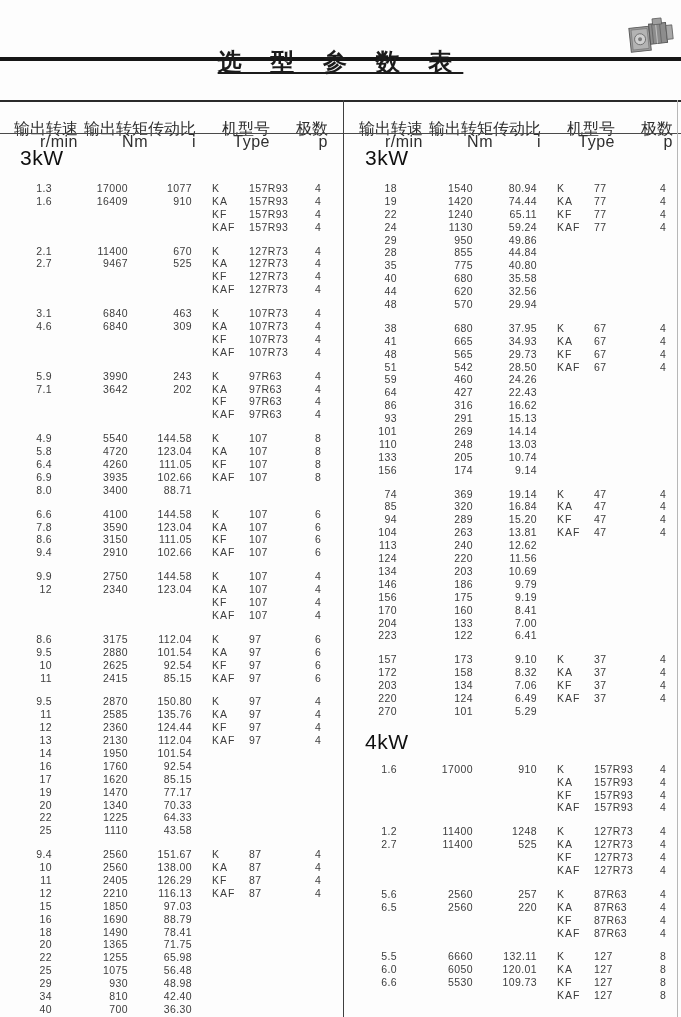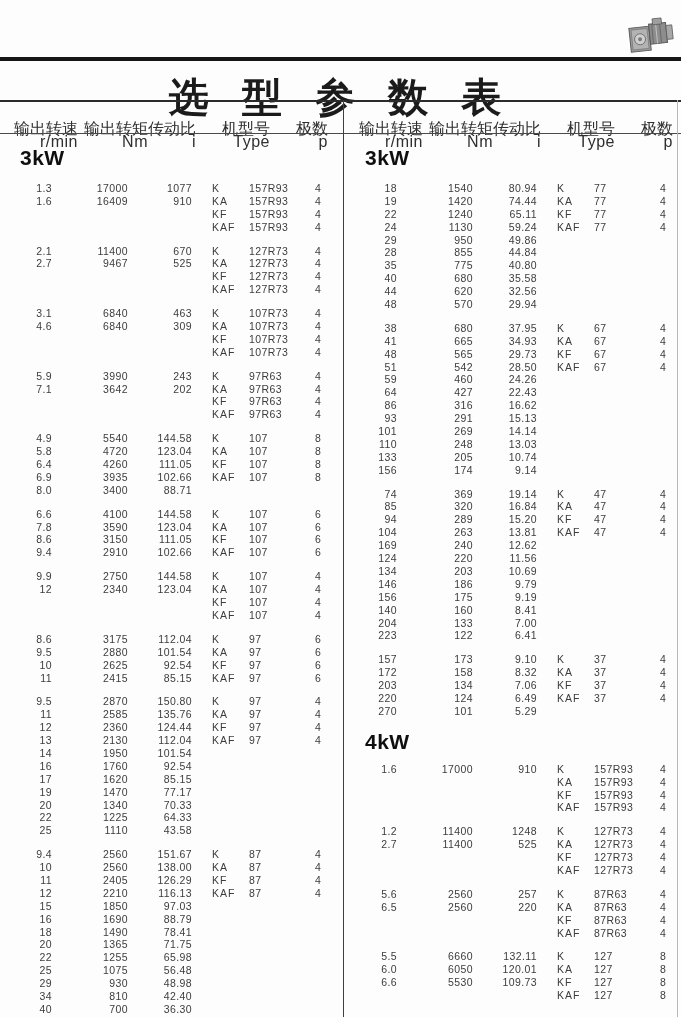--- a/index.html
+++ b/index.html
@@ -11,42 +11,42 @@
 
   
   .rule-thick { position:absolute; left:0; top:57px; width:681px; height:4px; background:#161616; }
   .rule-med   { position:absolute; left:0; top:100px; width:681px; height:2px; background:#2b2b2b; }
   .rule-thin  { position:absolute; left:0; top:133px; width:681px; height:1px; background:#4a4a4a; }
   .vdivider   { position:absolute; left:343px; top:100px; width:1px; height:917px; background:#3f3f3f; }
   .redge      { position:absolute; left:677px; top:100px; width:1px; height:917px; background:#b7b7b7; }
 
   
   .title {
-    position:absolute; top:70px; left:0; width:100%; margin:0;
-    text-align:center; font-size:40px; font-weight:bold; letter-spacing:11px;
-    color:#1b1b1b; white-space:nowrap;
+    position:absolute; top:46px; left:0; width:100%; margin:0;
+    text-align:center; font-size:24px; font-weight:bold; letter-spacing:11px;
+    color:#1b1b1b; white-space:nowrap;text-decoration:underline;
   }
 
   
   .hgroup { position:absolute; top:104px; height:29px; }
   .hgroup.left  { left:0;   width:343px; }
   .hgroup.right { left:345px; width:336px; }
   .hcell {
     position:absolute; top:18px; transform:translateX(-50%);
     text-align:center; font-size:16px; line-height:13px; color:#2f2f2f; white-space:nowrap;
   }
   .hcell .en { display:block; letter-spacing:0.5px;text-align:right; }
 
   
   .col { position:absolute; top:140px; height:877px; overflow:hidden; }
   .col.left  { left:0;   width:343px; }
   .col.right { left:345px; width:336px; }
 
   .section-heading {
-    font-size:21px; font-weight:bold; color:#0f0f0f;
+    font-size:21px; font-weight:normal; color:#0f0f0f;
     margin:6px 0 12px 20px; line-height:24px; letter-spacing:0.5px;
   }
   .section + .section .section-heading { margin:12px 4px 9px 20px; }
 
   .block { margin-bottom:11px; }
   .row {
     display:grid;
     grid-template-columns:52px 76px 64px 20px 37px 56px 26px;
     height:12.9px; font-size:10.5px; line-height:12.9px;
     letter-spacing:0.4px; color:#3c3c3c; white-space:nowrap;
@@ -879,21 +879,21 @@
           <div class="row">
             <span class="c-speed">104</span>
             <span class="c-torque">263</span>
             <span class="c-ratio">13.81</span>
             <span class="c-spacer"></span>
             <span class="c-prefix">KAF</span>
             <span class="c-size">47</span>
             <span class="c-poles">4</span>
           </div>
           <div class="row">
-            <span class="c-speed">169</span>
+            <span class="c-speed">113</span>
             <span class="c-torque">240</span>
             <span class="c-ratio">12.62</span>
             <span class="c-spacer"></span>
             <span class="c-prefix"></span>
             <span class="c-size"></span>
             <span class="c-poles"></span>
           </div>
           <div class="row">
             <span class="c-speed">124</span>
             <span class="c-torque">220</span>
@@ -924,21 +924,21 @@
           <div class="row">
             <span class="c-speed">156</span>
             <span class="c-torque">175</span>
             <span class="c-ratio">9.19</span>
             <span class="c-spacer"></span>
             <span class="c-prefix"></span>
             <span class="c-size"></span>
             <span class="c-poles"></span>
           </div>
           <div class="row">
-            <span class="c-speed">140</span>
+            <span class="c-speed">170</span>
             <span class="c-torque">160</span>
             <span class="c-ratio">8.41</span>
             <span class="c-spacer"></span>
             <span class="c-prefix"></span>
             <span class="c-size"></span>
             <span class="c-poles"></span>
           </div>
           <div class="row">
             <span class="c-speed">204</span>
             <span class="c-torque">133</span>

